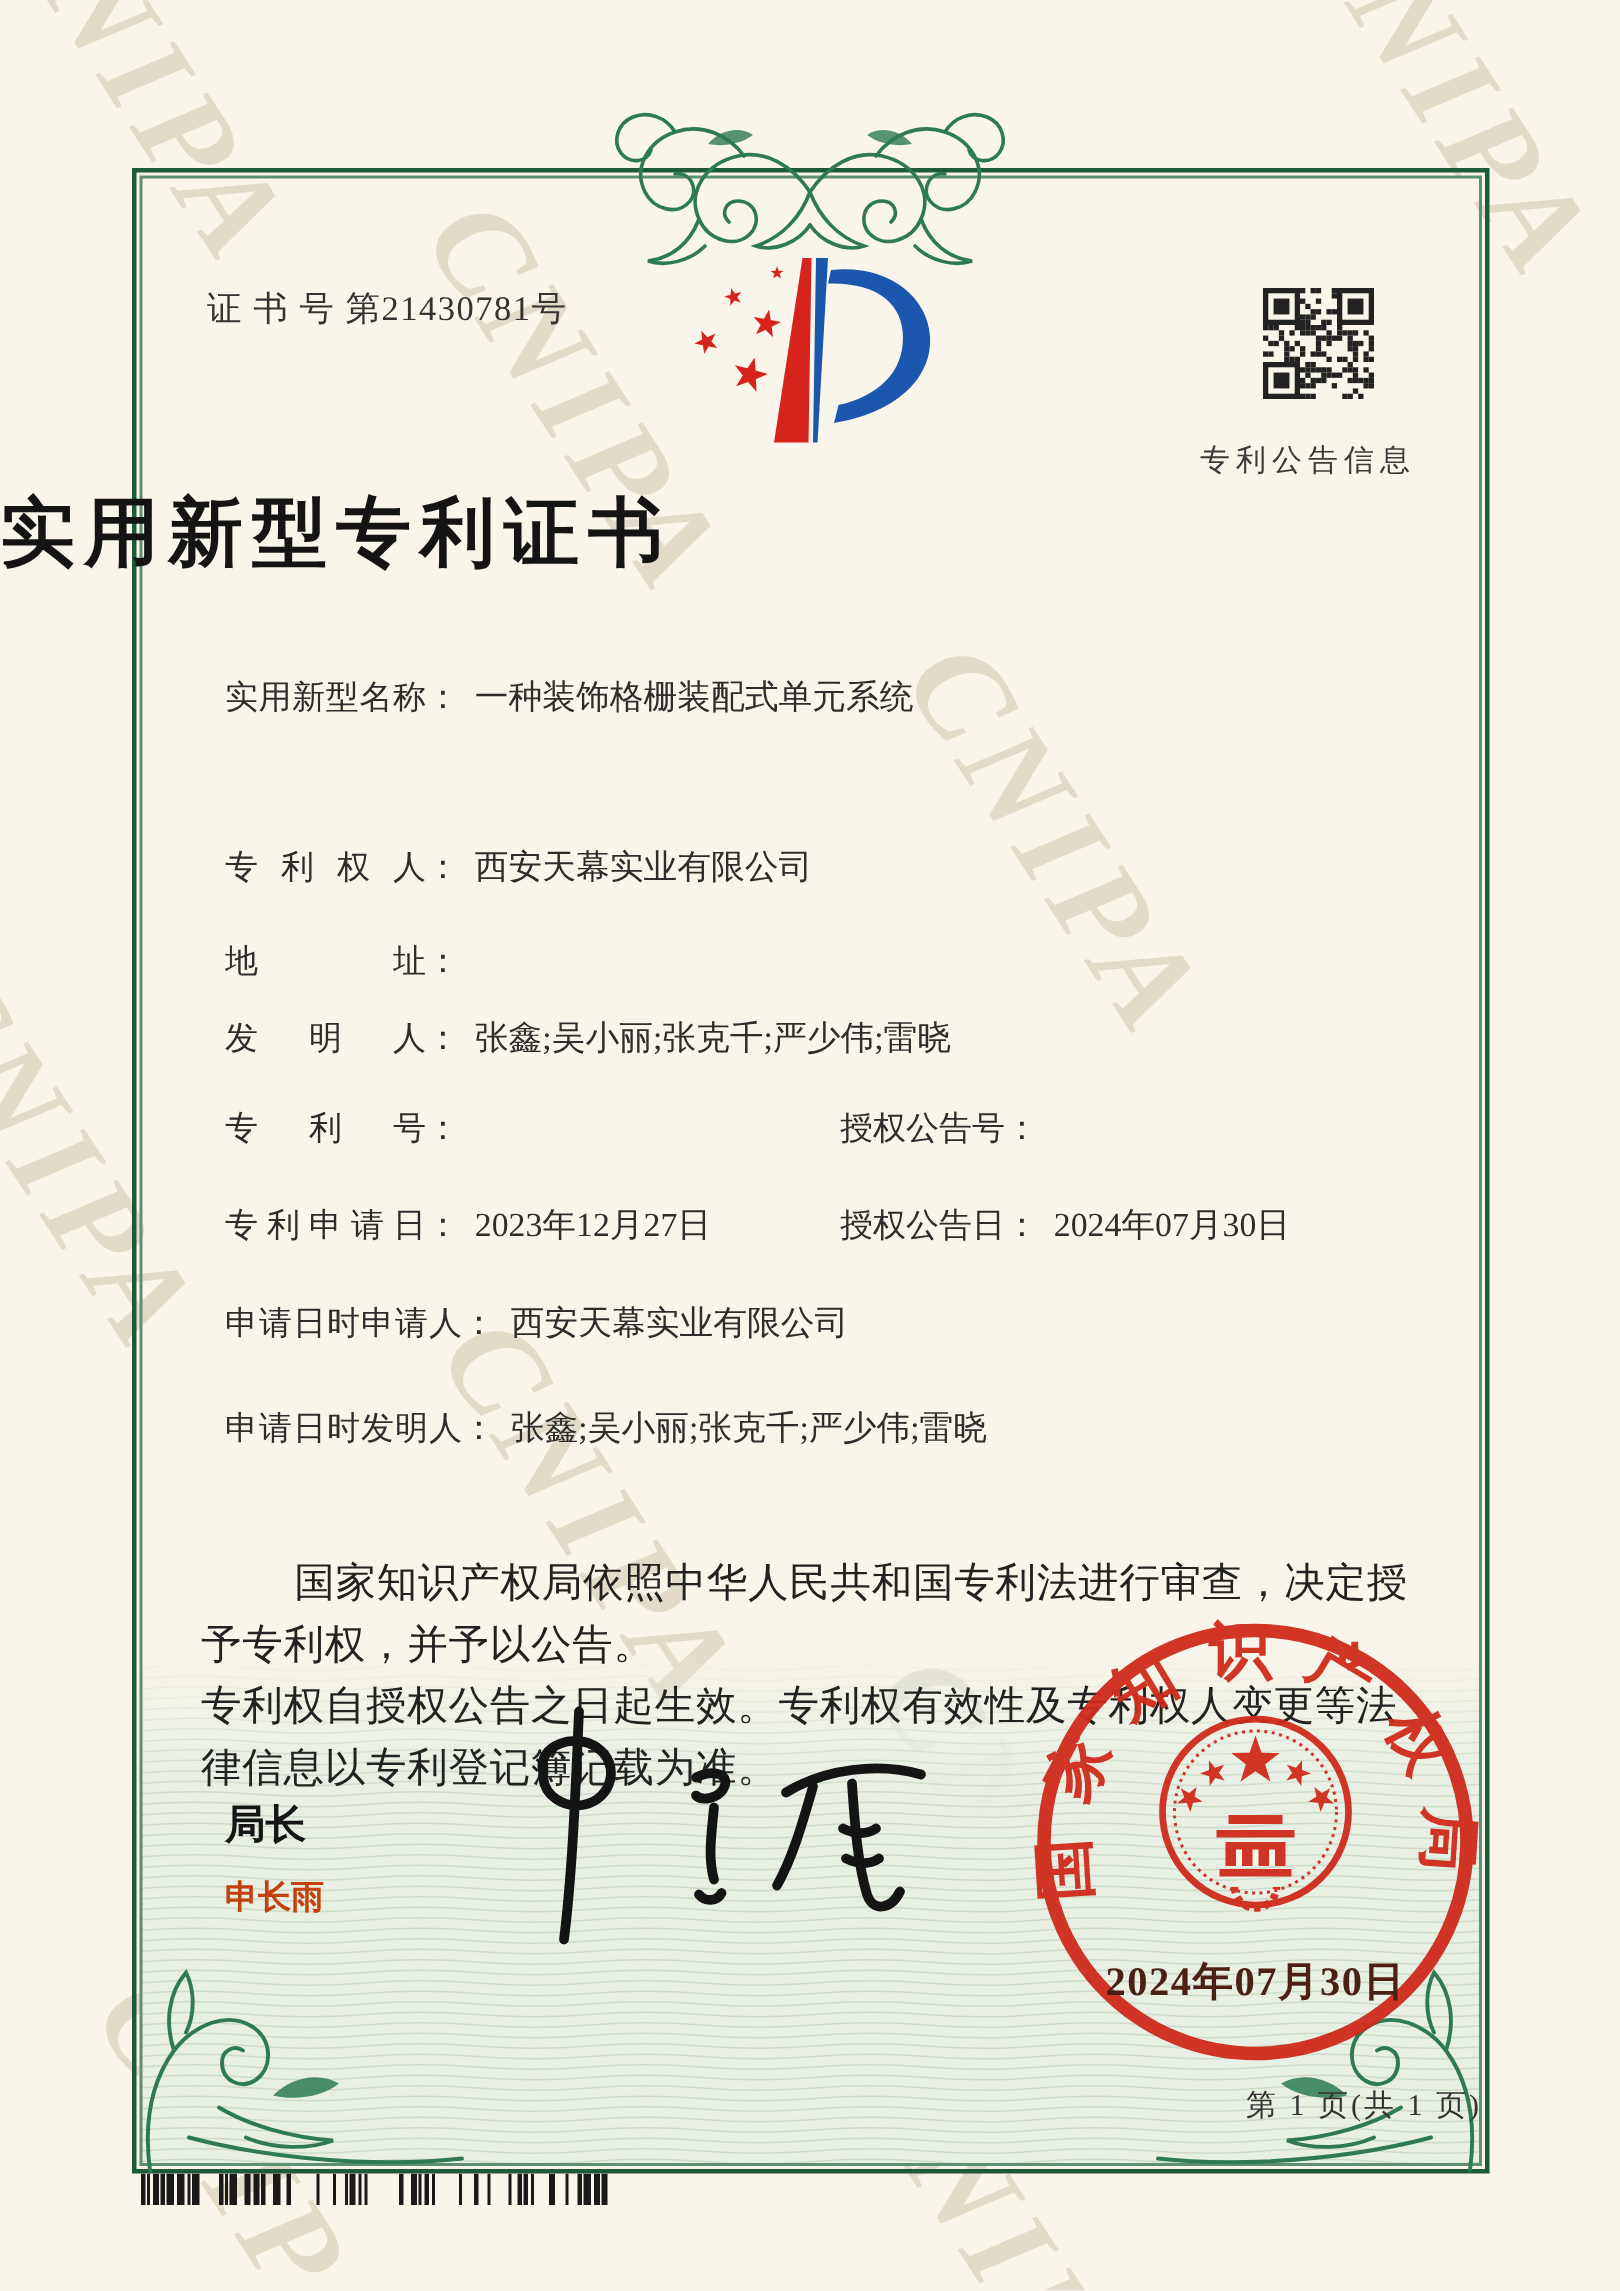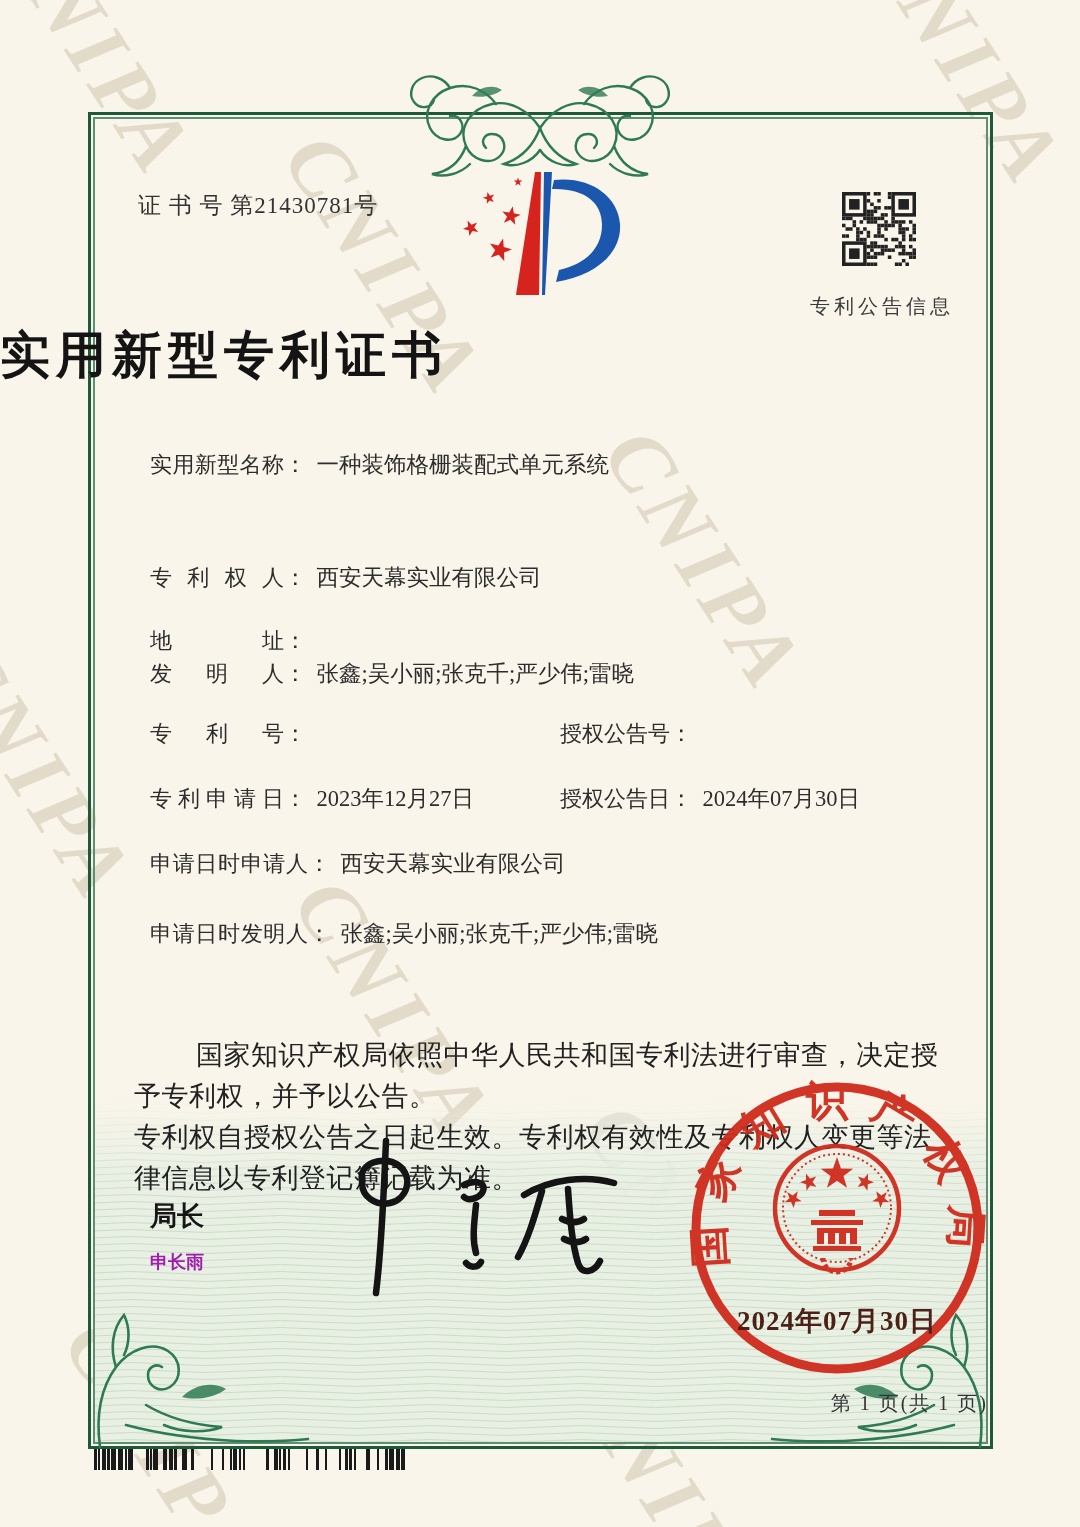--- a/index.html
+++ b/index.html
@@ -20,46 +20,46 @@
       mask-image:linear-gradient(to bottom,transparent 0,#000 100px);}
 
   
   .frame{position:absolute;left:88px;top:112px;width:899px;height:1331px;z-index:3;
       border:3px solid #1c5a39;pointer-events:none;}
   .frame::before{content:"";position:absolute;inset:2px;border:2px solid #5e8f74;}
 
   .certno{position:absolute;left:138px;top:190px;z-index:4;font-size:23px;letter-spacing:1px;color:#333;}
   .logo{position:absolute;left:432px;top:162px;z-index:4;}
   .qr{position:absolute;left:842px;top:192px;z-index:4;}
-  .qrcap{position:absolute;left:800px;top:293px;width:164px;z-index:4;text-align:center;
+  .qrcap{position:absolute;left:800px;top:293px;width:164px;z-index:4;text-align:left;
       font-size:20px;letter-spacing:4px;color:#3a3a3a;}
   .title{position:absolute;left:0;top:322px;width:100%;z-index:4;text-align:left;
       font-size:50px;font-weight:bold;letter-spacing:6px;color:#141414;}
 
   .fields{position:absolute;left:150px;top:448px;width:800px;z-index:4;font-size:22.5px;line-height:33px;color:#2d2d2d;}
   .row{display:flex;}
   .lab{display:inline-block;width:134px;flex:none;text-align:justify;text-align-last:justify;font-size:22px;}
   .lab.wide{width:158px;}
   .colon{flex:none;padding-right:10px;}
   .val{flex:1;}
   .lcol{width:410px;flex:none;display:flex;}
   .rcol{flex:1;display:flex;}
   .lab2{flex:none;font-size:22px;}
-  .mb64{margin-bottom:80px}.mb30{margin-bottom:30px}.mb6{margin-bottom:0}
+  .mb64{margin-bottom:80px}.mb30{margin-bottom:30px}.mb6{margin-bottom:18px}
   .mb27{margin-bottom:27px}.mb32{margin-bottom:32px}.mb37{margin-bottom:37px}
 
   .notice{position:absolute;left:134px;top:1035px;width:812px;z-index:4;
       font-size:27px;line-height:41px;letter-spacing:.5px;color:#222;font-family:Liberation Serif, serif;}
   .notice .l1{display:block;text-indent:2.3em;}
   .notice .l2{display:block;}
 
   .duty{position:absolute;left:150px;top:1198px;z-index:4;
       font-family:"Liberation Sans","DejaVu Sans",sans-serif;font-weight:bold;font-size:27px;color:#161616;}
   .dutyname{position:absolute;left:150px;top:1250px;z-index:4;
-      font-family:"Liberation Sans","DejaVu Sans",sans-serif;font-weight:bold;font-size:18px;color:#a21caf;}
+      font-family:"Liberation Sans","DejaVu Sans",sans-serif;font-weight:bold;font-size:22px;color:#c2410c;}
   .signature{position:absolute;left:318px;top:1135px;z-index:4;}
 
   .seal{position:absolute;left:687px;top:1078px;z-index:5;opacity:.95;}
 
   .footer{position:absolute;left:88px;top:1390px;width:900px;z-index:4;text-align:right;
       font-size:20px;letter-spacing:2px;color:#333;}
   .barcode{position:absolute;left:88px;top:1449px;z-index:4;}
 
   .dragons{position:absolute;left:400px;top:70px;z-index:4;}
   .corner{position:absolute;z-index:4;}

